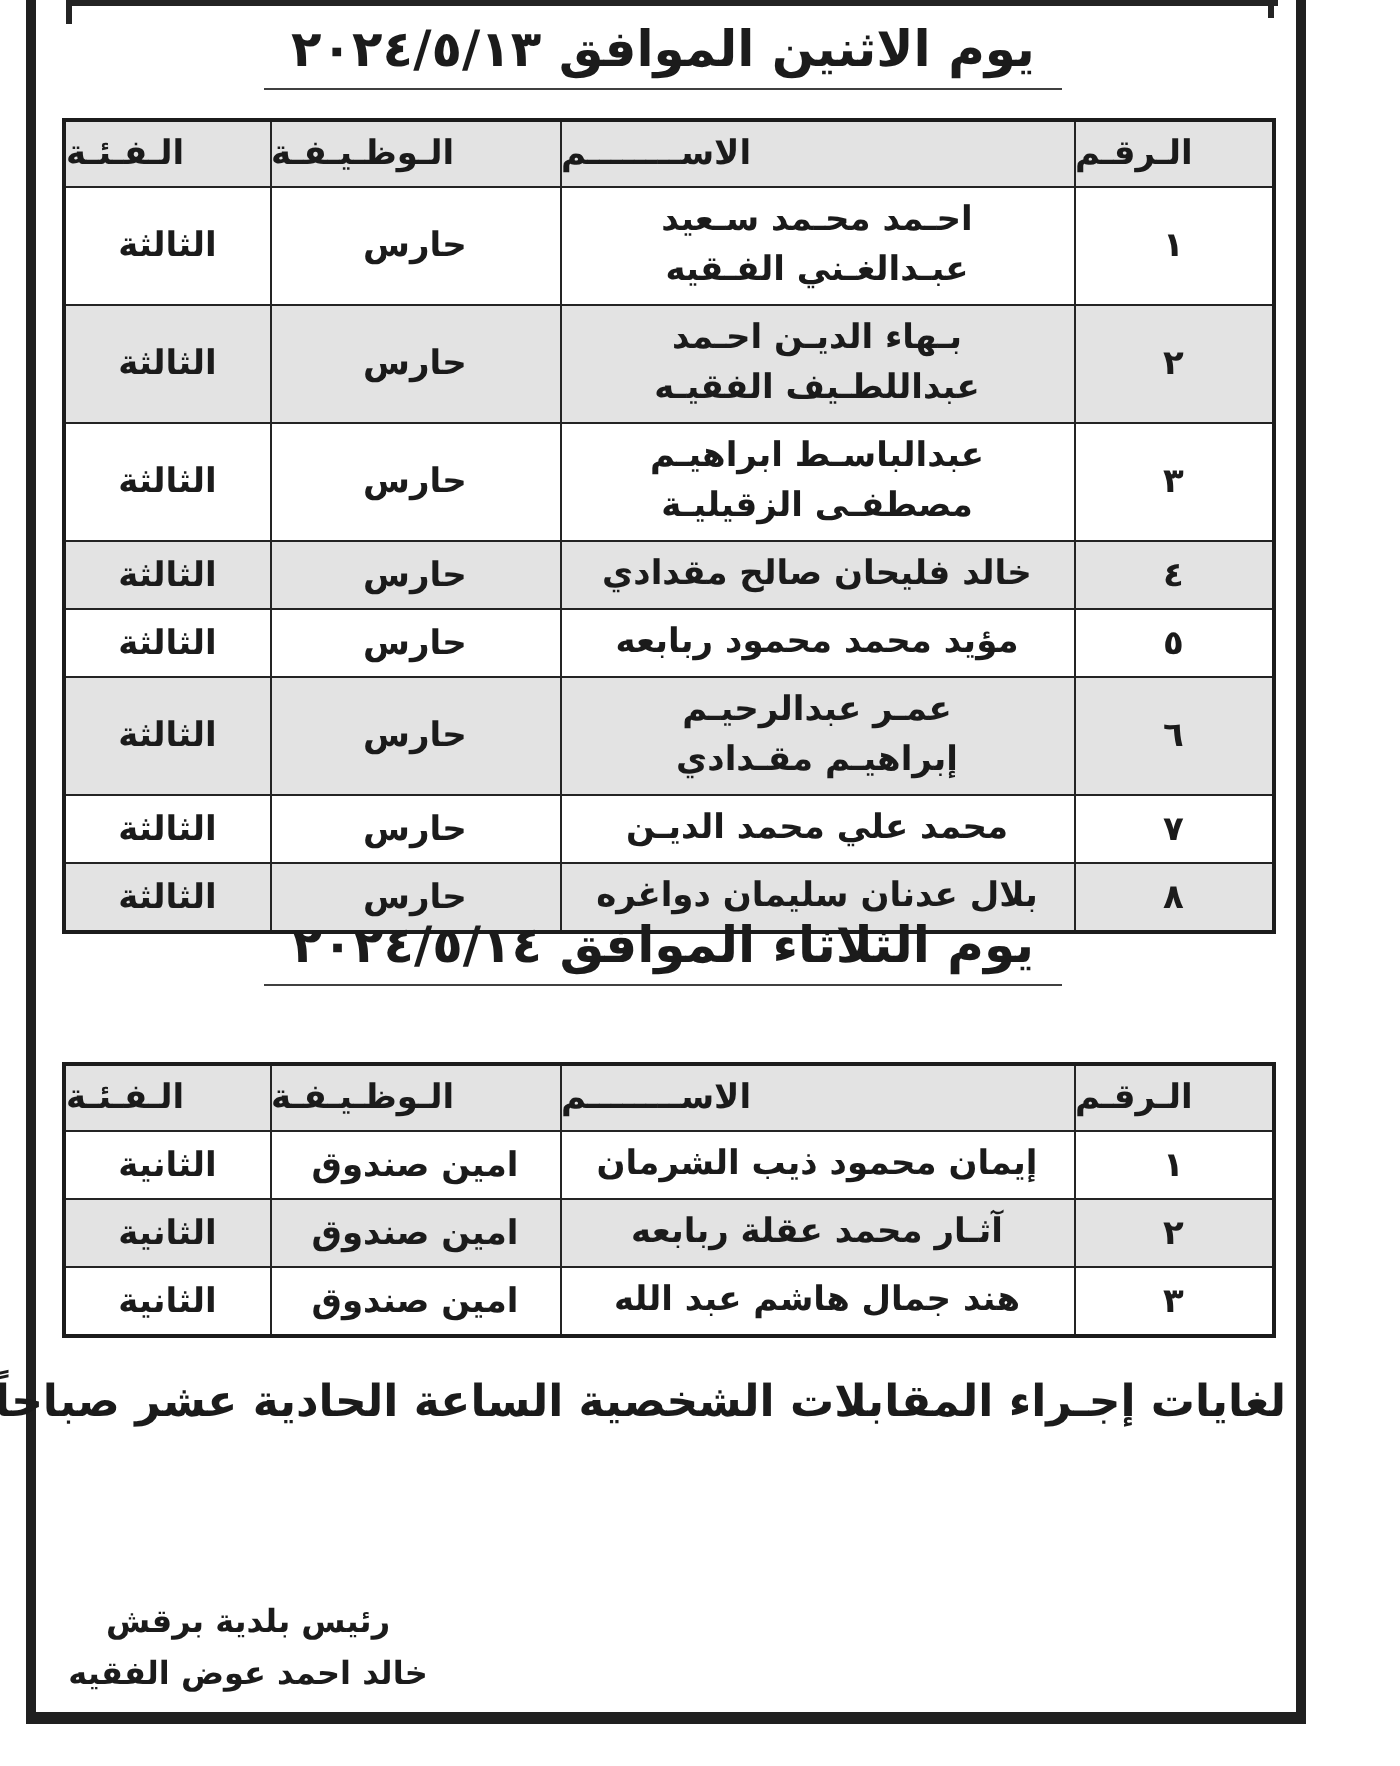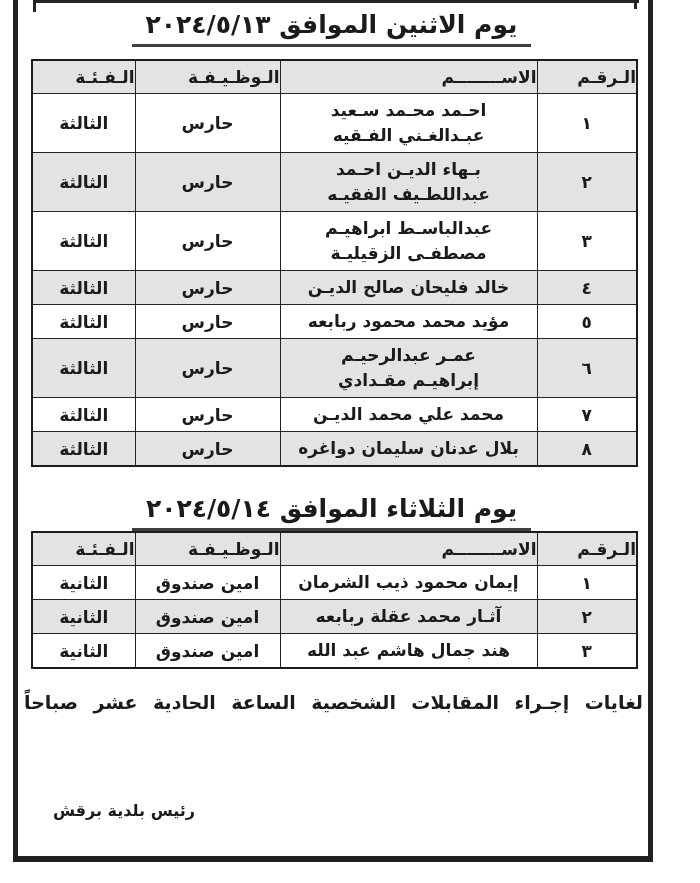--- a/index.html
+++ b/index.html
@@ -13,43 +13,43 @@
   #frame-left{left:13px;top:0;width:5px;height:862px;}
   #frame-right{left:648px;top:0;width:5px;height:862px;}
   #frame-bottom{left:13px;top:856px;width:640px;height:6px;}
   
   #top-fragment{left:33px;top:0;width:606px;height:3px;background:#242424;}
   #top-stub-left{left:33px;top:0;width:3px;height:12px;background:#242424;}
   #top-stub-right{left:634px;top:0;width:3px;height:9px;background:#242424;}
 
   
   .day-title{left:18px;width:627px;text-align:center;font-weight:bold;font-size:25px;line-height:1.25;}
-  .day-title .u{display:inline-block;border-bottom:3px solid #404040;padding:0 14px 4px 14px;}
+  .day-title .u{display:inline-block;border-bottom:1px solid #404040;padding:0 14px 4px 14px;}
   #title-day1{top:9px;}
-  #title-day2{top:493px;}
+  #title-day2{top:457px;}
 
   
   table.sched{border-collapse:collapse;table-layout:fixed;width:605px;
     border:2.4px solid #1c1c1c;background:#fff;}
   table.sched th,table.sched td{
     border:1.6px solid #242424;font-weight:bold;vertical-align:middle;
     padding:0;overflow:hidden;}
-  table.sched th{background:#e3e3e3;height:32px;font-size:17px;text-align:right;margin-top:36px;}
+  table.sched th{background:#e3e3e3;height:32px;font-size:17px;text-align:left;margin-top:36px;}
   table.sched td{font-size:17px;text-align:center;}
   td.cell-name{text-align:right;padding-right:8px;white-space:pre-line;line-height:1.5;}
   td.cell-num{font-size:16px;}
   tr.tall td{height:58px;}
   tr.short td{height:33px;}
   tr.alt td{background:#e3e3e3;}
   #table-day1{left:31px;top:59px;}
   #table-day2{left:31px;top:531px;}
   col.c-num{width:100px;} col.c-name{width:257px;} col.c-job{width:145px;} col.c-cat{width:103px;}
 
   
-  #notice{left:24px;top:687px;width:619px;font-weight:bold;font-size:19px;line-height:30px;}
+  #notice{left:24px;top:687px;width:619px;font-weight:bold;font-size:22px;line-height:30px;}
   .notice-line{text-align:justify;text-align-last:justify;white-space:nowrap;}
 
   
   #signature{left:25px;top:798px;width:198px;text-align:center;font-weight:bold;
     font-size:16px;line-height:26px;}
 </style>
 </head>
 <body>
 
 <div class="abs frame" id="frame-left"></div>
@@ -95,21 +95,21 @@
     </tr>
     <tr class="tall">
       <td class="cell-num">٣</td>
       <td class="cell-name">عبدالباسـط ابراهيـم
 مصطفـى الزقيليـة</td>
       <td>حارس</td>
       <td>الثالثة</td>
     </tr>
     <tr class="short alt">
       <td class="cell-num">٤</td>
-      <td class="cell-name">خالد فليحان صالح الديـن</td>
+      <td class="cell-name">خالد فليحان صالح مقدادي</td>
       <td>حارس</td>
       <td>الثالثة</td>
     </tr>
     <tr class="short">
       <td class="cell-num">٥</td>
       <td class="cell-name">مؤيد محمد محمود ربابعه</td>
       <td>حارس</td>
       <td>الثالثة</td>
     </tr>
     <tr class="tall alt">
@@ -174,13 +174,14 @@
     </tr>
   </tbody>
 </table>
 
 <div class="abs" id="notice" dir="rtl">
   <div class="notice-line">لغايات إجـراء المقابلات الشخصية الساعة الحادية عشر صباحاً</div>
 </div>
 
 <div class="abs" id="signature">
   <div>رئيس بلدية برقش</div>
+  <div>خالد احمد عوض الفقيه</div>
 </div>
 
 </body></html>

